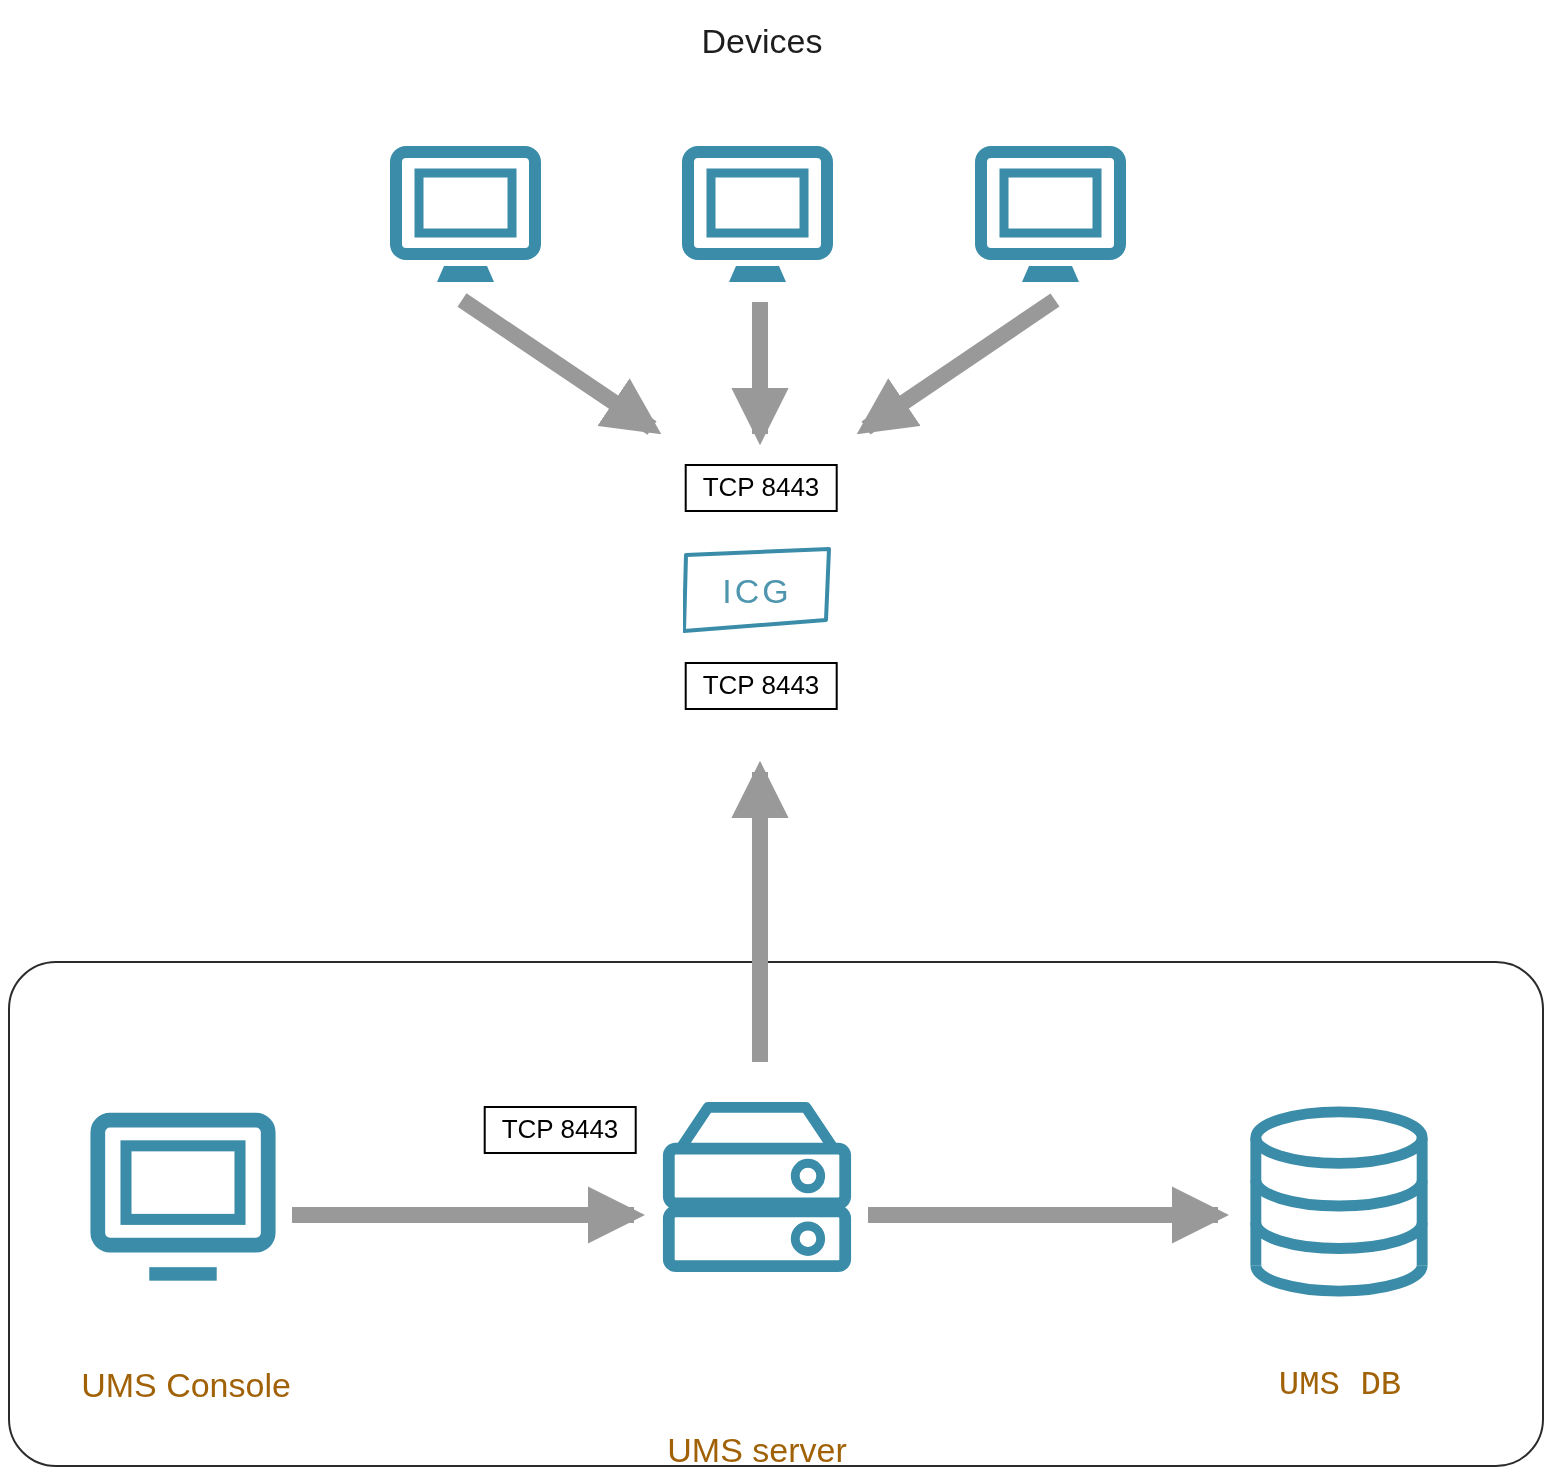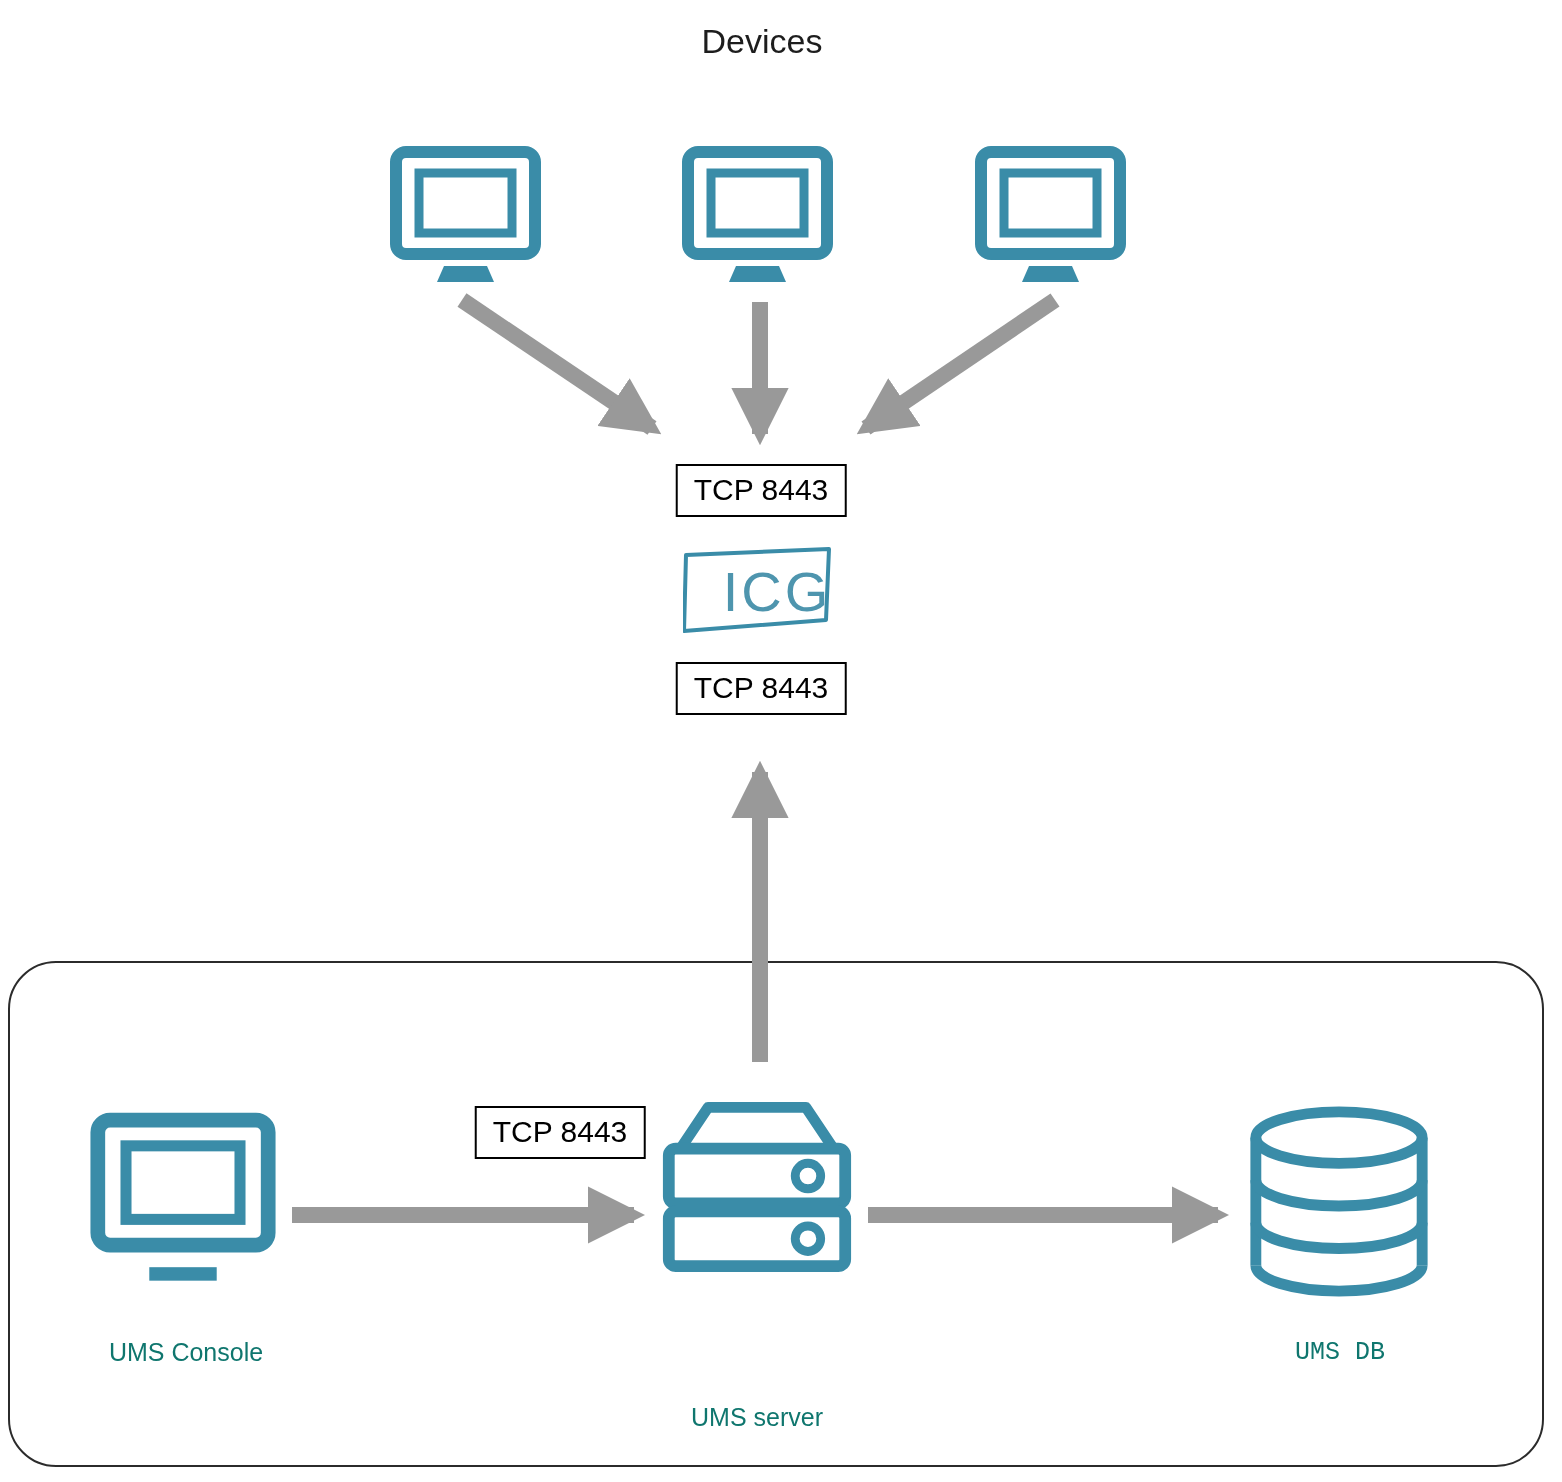--- a/index.html
+++ b/index.html
@@ -45,21 +45,21 @@
   .m3 { left: 973px; top: 144px; }
   .console { left: 88px; top: 1110px; }
   .server { left: 659px; top: 1094px; }
   .db { left: 1244px; top: 1104px; }
   .port-box {
     position: absolute;
     transform: translateX(-50%);
     background: #ffffff;
     border: 2px solid #000000;
     padding: 7px 16px;
-    font-size: 30px;
+    font-size: 26px;
     color: #000000;
     white-space: nowrap;
     line-height: 1.15;
   }
   .pb1 { left: 761px; top: 464px; }
   .pb2 { left: 761px; top: 662px; }
   .pb3 { left: 560px; top: 1106px; }
   .pb4 { left: 1089px; top: 1108px; }
   .icg {
     position: absolute;
@@ -67,31 +67,31 @@
     width: 148px; height: 90px;
   }
   .icg svg { position: absolute; left: 0; top: 0; }
   .icg .icg-text {
     position: absolute;
     left: 0; top: 0;
     width: 100%; height: 100%;
     display: flex;
     align-items: center;
     justify-content: center;
-    font-size: 56px;
+    font-size: 34px;
     letter-spacing: 3px;
     color: #4e95ae;
-    padding-left: 20px;
   }
   .node-label {
     position: absolute;
     transform: translateX(-50%);
-    font-size: 25px;
-    color: #0f766e;
+    font-size: 34px;
+    color: #a16207;
     white-space: nowrap;
+    margin-top: 28px;
   }
   .nl-console { left: 186px; top: 1338px; }
   .nl-server  { left: 757px; top: 1403px; }
   .nl-db      { left: 1340px; top: 1338px; font-family: Liberation Mono, monospace; }
 </style>
 </head>
 <body>
 
 <div class="canvas">
 

